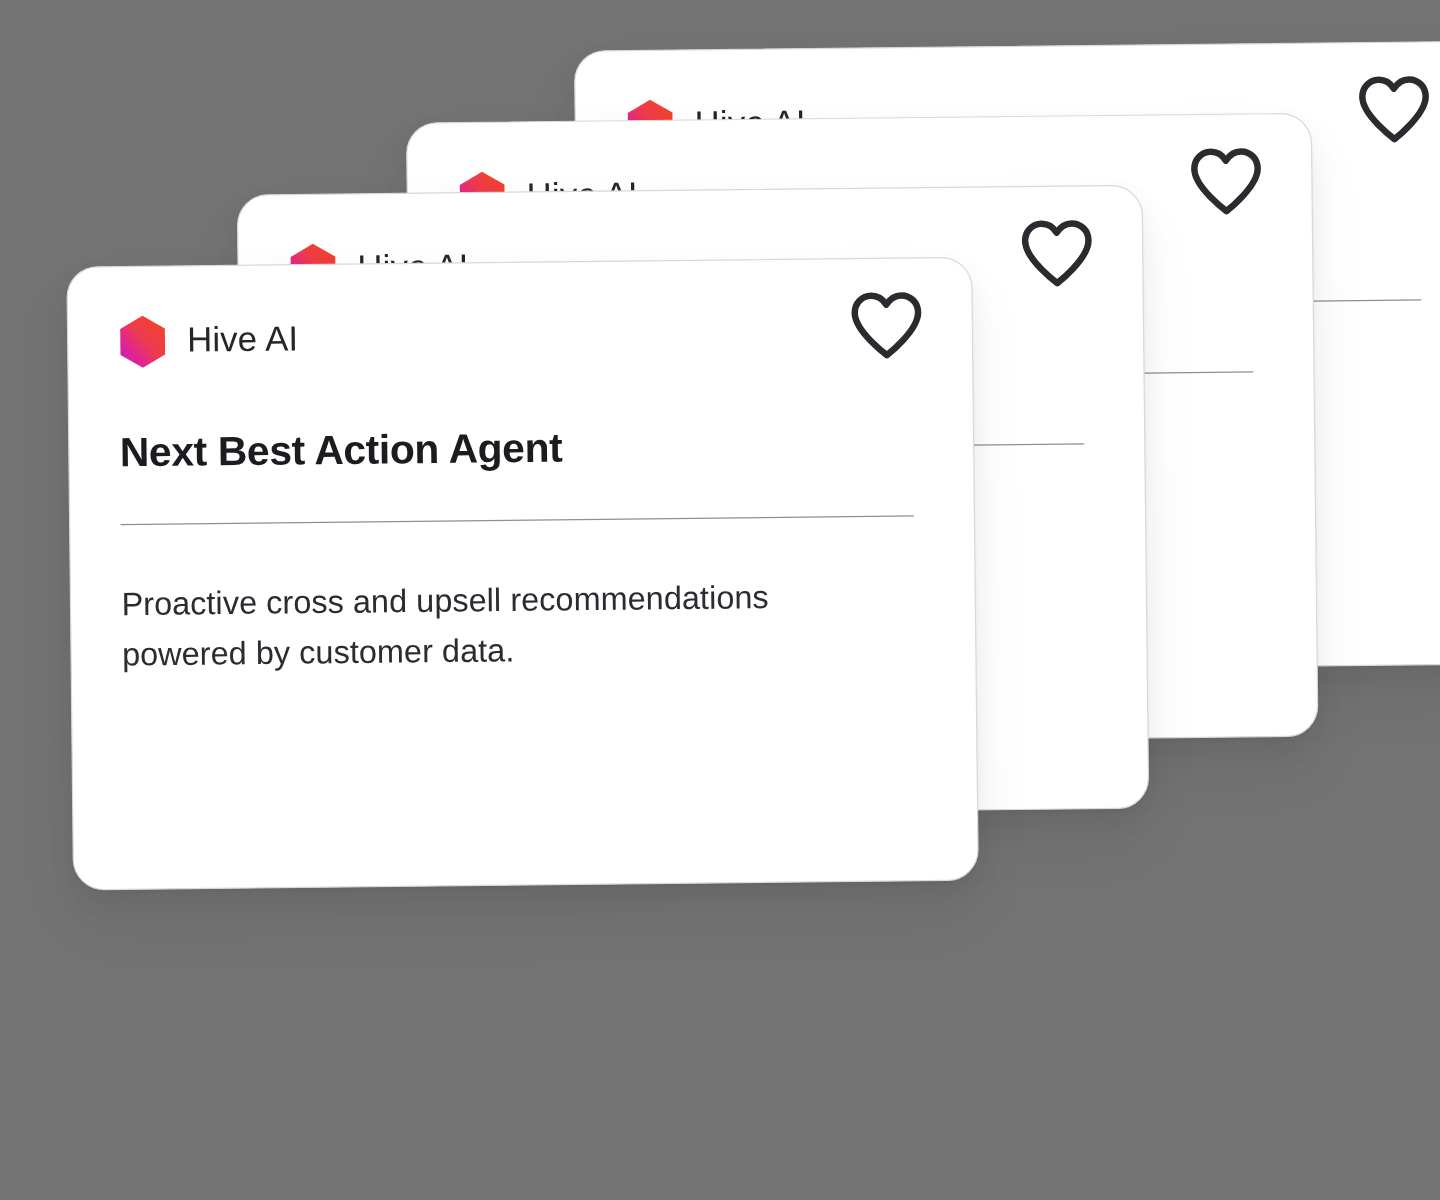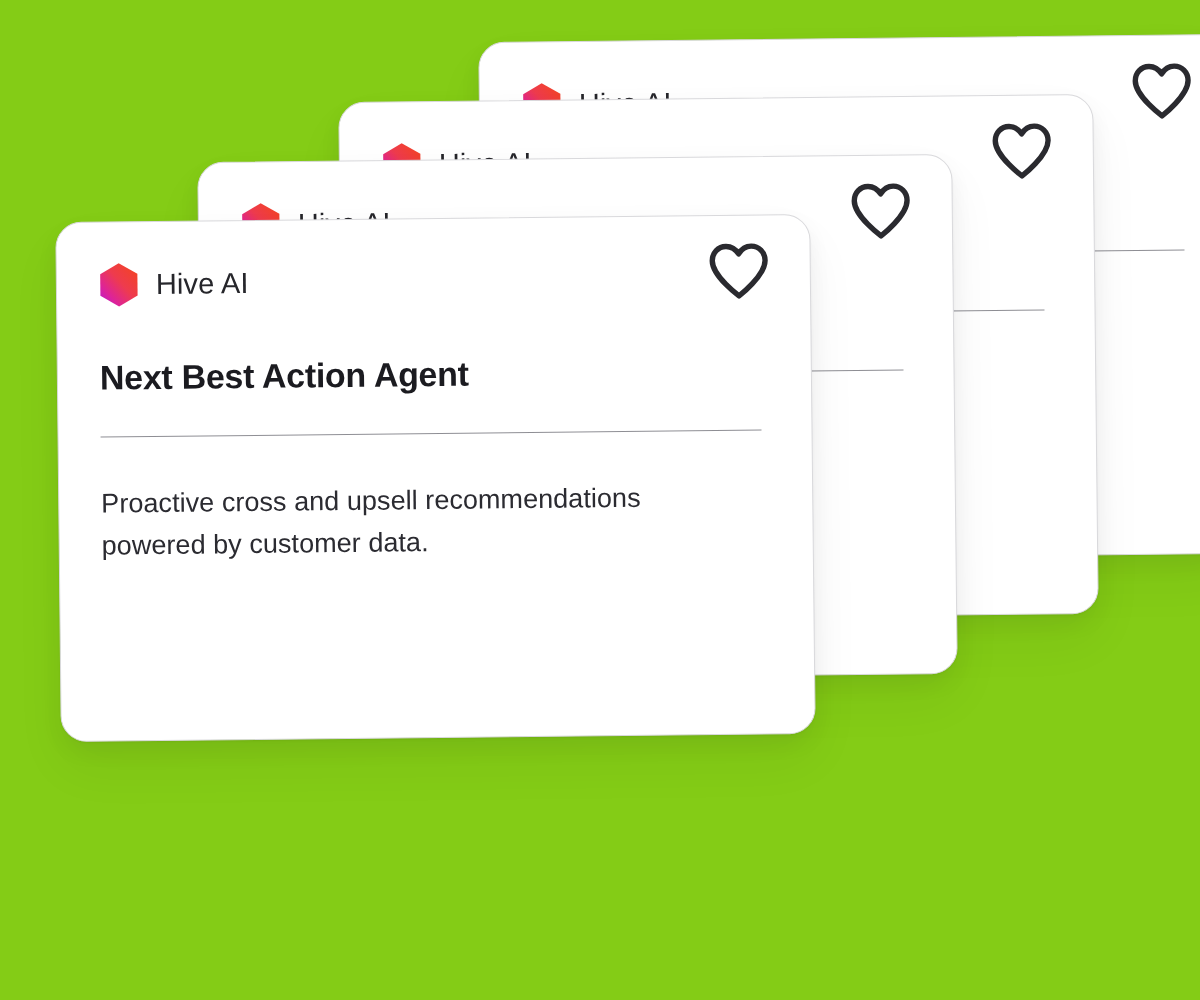--- a/index.html
+++ b/index.html
@@ -13,21 +13,21 @@
     height: 1000px;
     overflow: hidden;
     font-family: "Liberation Sans", "DejaVu Sans", sans-serif;
     -webkit-font-smoothing: antialiased;
   }
 
   #stage {
     position: relative;
     width: 1200px;
     height: 1000px;
-    background: #84cc16;
+    background: #737373;
   }
 
   
   .card {
     position: absolute;
     box-sizing: border-box;
     width: 755px;
     height: 520px;
     background: #ffffff;
     border-radius: 26px;

